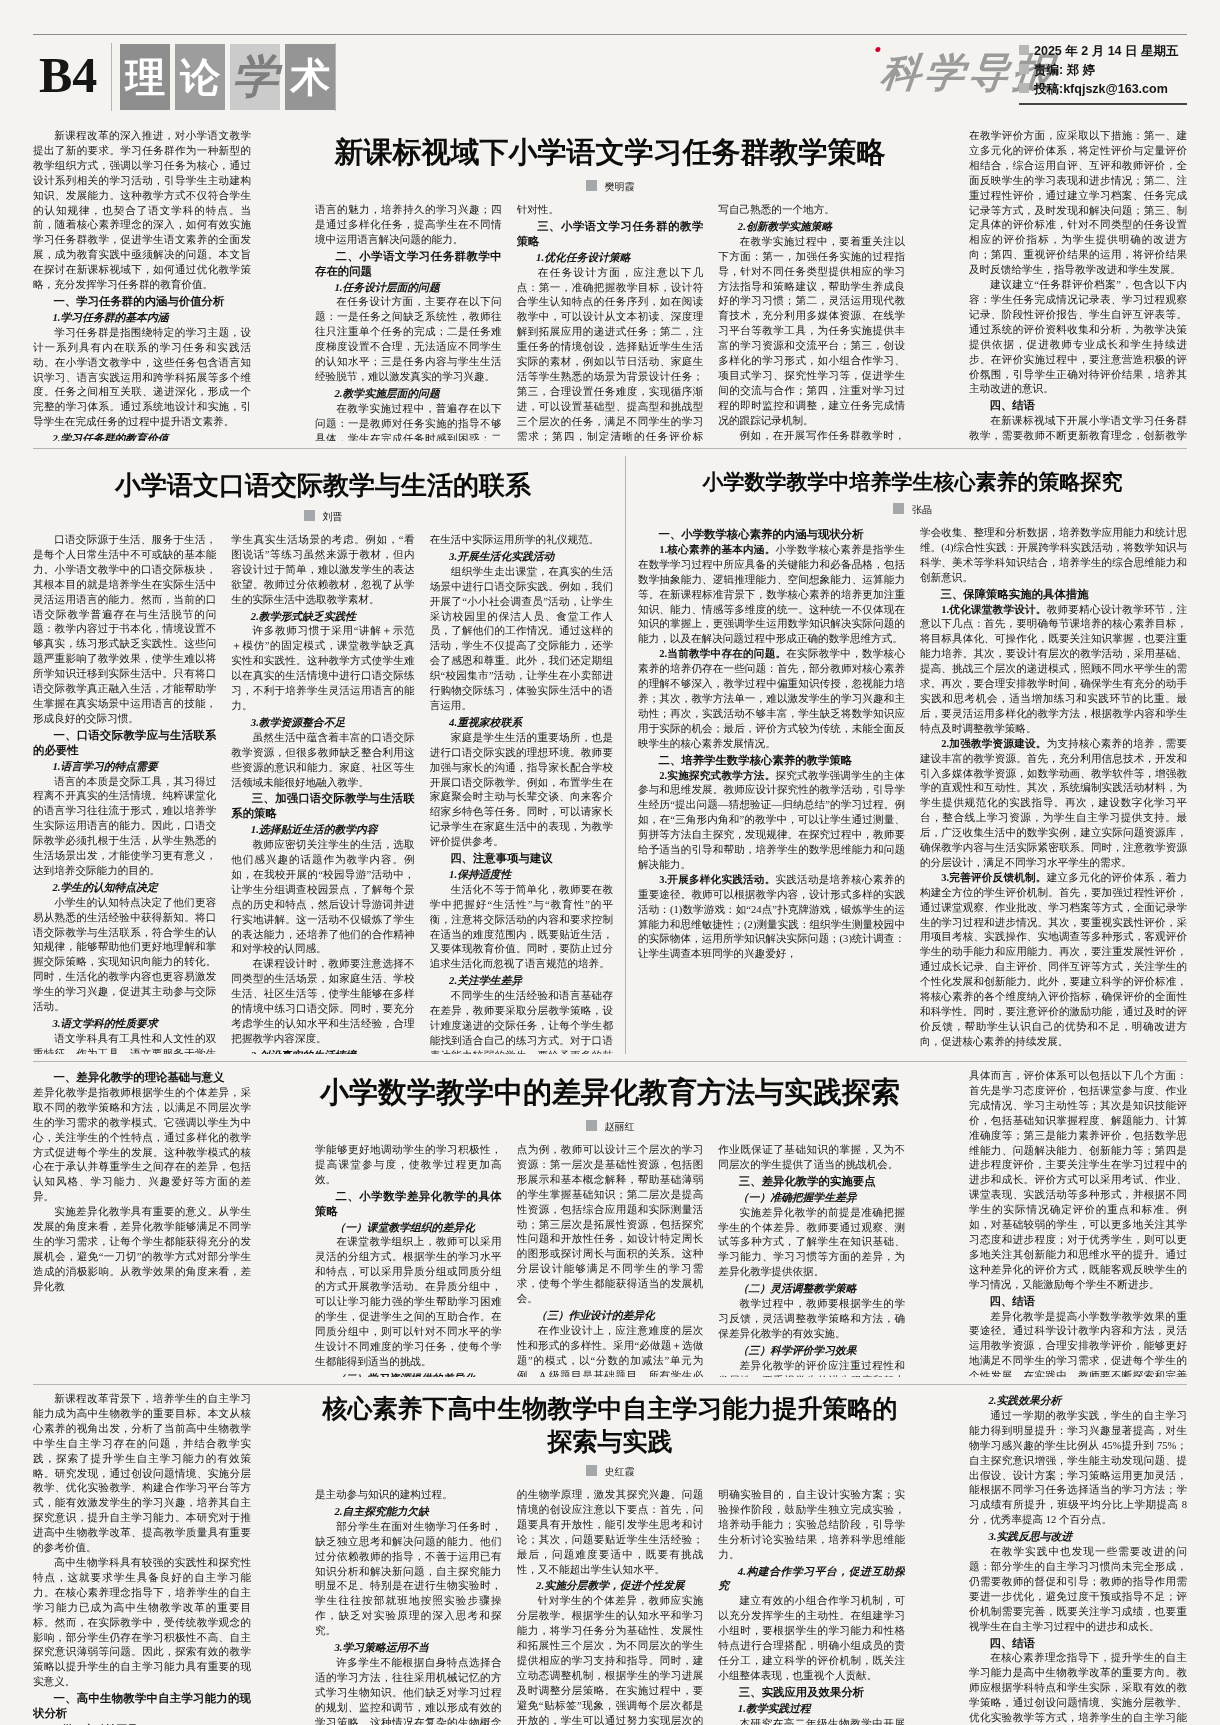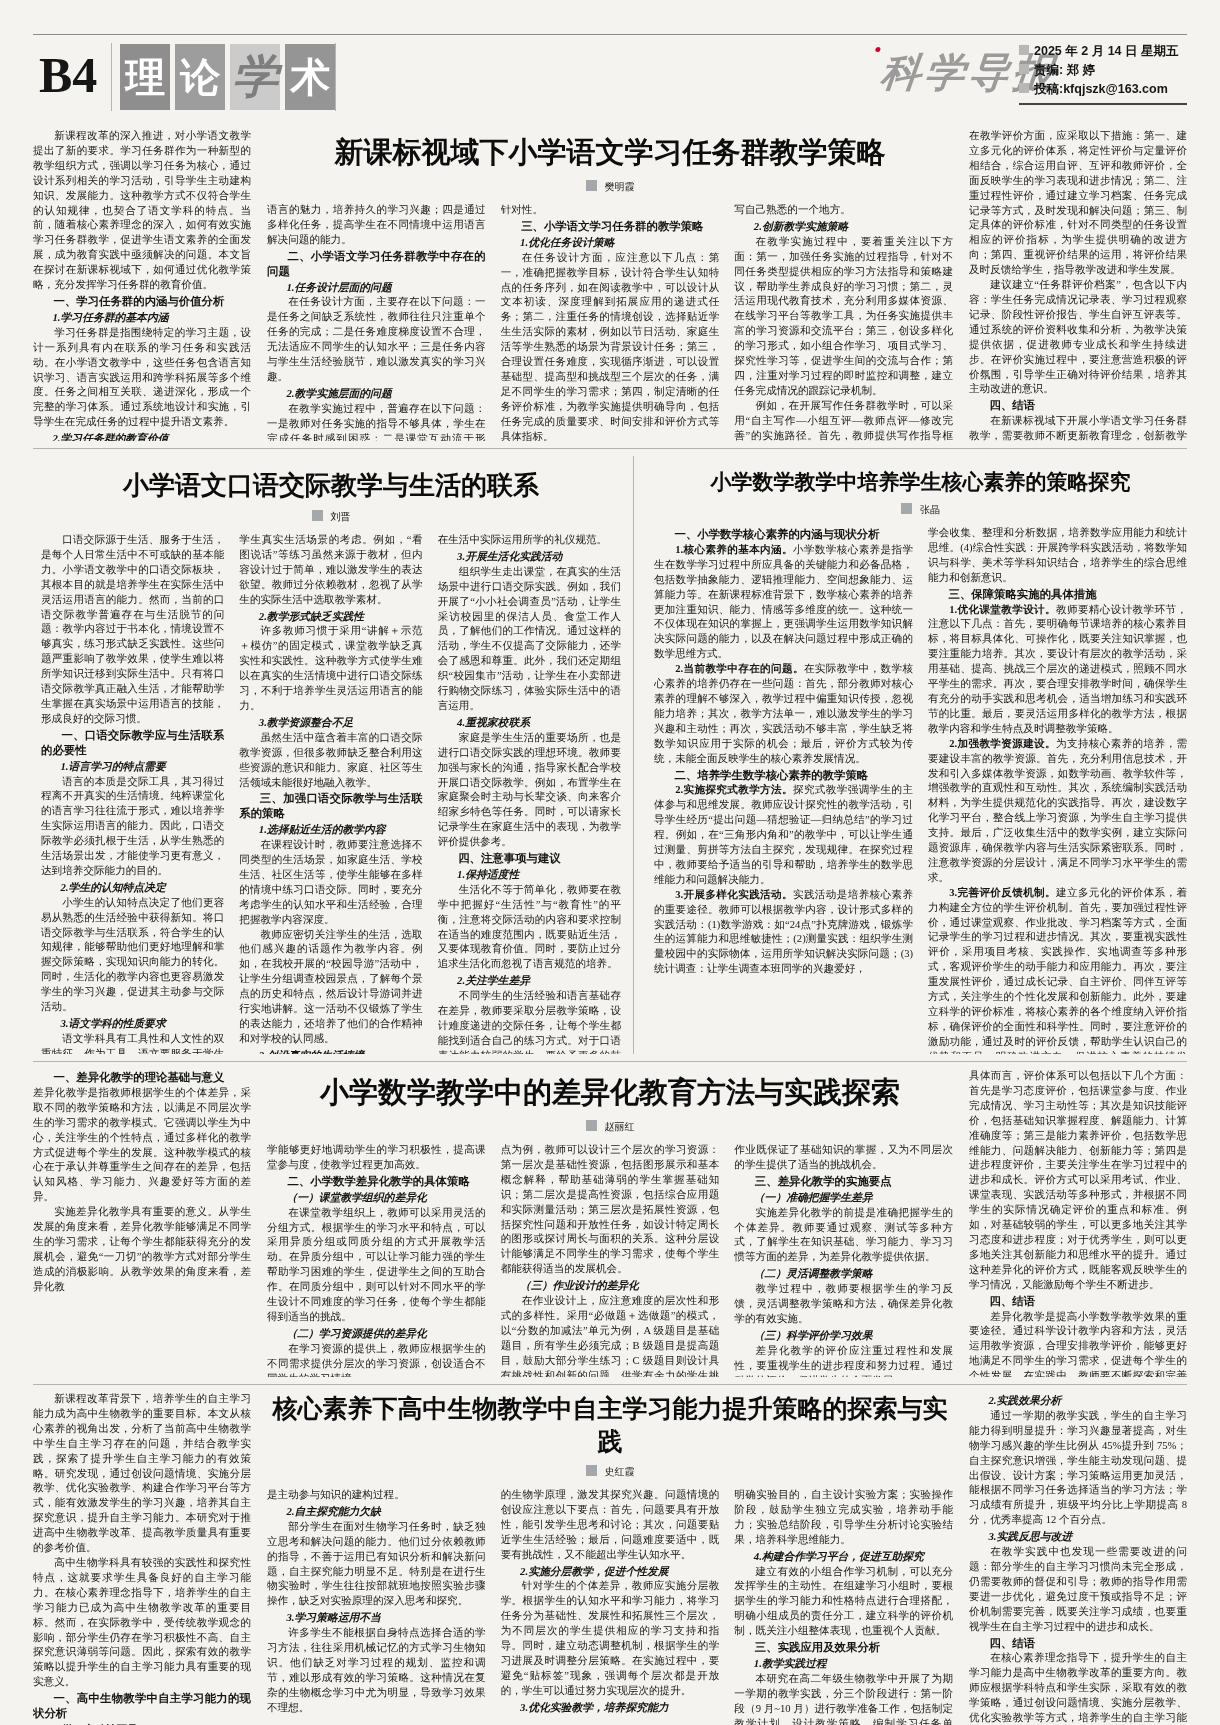--- a/index.html
+++ b/index.html
@@ -50,28 +50,28 @@
   .cols{display:flex;}
   .col{flex:1;overflow:hidden;text-align:justify;font-size:10.6px;line-height:14.9px;}
   .col + .col{margin-left:15px;}
   .blk-p{text-indent:2em;}
   .blk-pc{text-indent:0;}
   .blk-pl{text-indent:2em;}
   .blk-pl .lead{font-weight:bold;}
   .blk-h1{font-family:"Liberation Sans", sans-serif;font-weight:bold;font-size:11.4px;text-indent:1.8em;margin:1px 0;}
   .blk-h2{font-weight:bold;font-style:italic;font-size:10.8px;text-indent:1.8em;margin:1px 0;}
   
-  .art-wide{display:flex;}
+  .art-wide{display:flex;gap:48px;}
   .art-wide .side{width:218px;flex:none;overflow:hidden;text-align:justify;font-size:10.6px;line-height:14.9px;}
   .art-wide .mid{flex:1;margin:0 16px;display:flex;flex-direction:column;overflow:hidden;}
   .art-wide .mid .cols{flex:1;overflow:hidden;}
   
   .duo{display:flex;}
   .duo .vline{width:1px;background:#b3b3b3;margin:0 12px;flex:none;}
-  .art-box{display:flex;flex-direction:column;overflow:hidden;margin-left:8px;}
+  .art-box{display:flex;flex-direction:column;overflow:hidden;}
   .art-box .cols{flex:1;overflow:hidden;}
   
   #a1{height:312px;}
   #a1 .title{font-size:29px;margin-top:4px;}
   #a23{height:598px;}
   #a2{width:580px;}
   #a3{flex:1;}
   #a2 .title{font-size:26px;margin-top:12px;}
   #a3 .title{font-size:21px;margin-top:12px;}
   #a4{height:308px;}
@@ -159,22 +159,22 @@
             <div class="blk-p">语文学科具有工具性和人文性的双重特征。作为工具，语文要服务于学生的生活实践；作为人文学科，语文要促进学生对生活的认识和理解。口语交际教学与生活的紧密联系，正是体现了语文学科的这一特点。</div>
           </div>
         <div class="col">
             <div class="blk-pc">学生真实生活场景的考虑。例如，“看图说话”等练习虽然来源于教材，但内容设计过于简单，难以激发学生的表达欲望。教师过分依赖教材，忽视了从学生的实际生活中选取教学素材。</div>
             <div class="blk-h2">2.教学形式缺乏实践性</div>
             <div class="blk-p">许多教师习惯于采用“讲解＋示范＋模仿”的固定模式，课堂教学缺乏真实性和实践性。这种教学方式使学生难以在真实的生活情境中进行口语交际练习，不利于培养学生灵活运用语言的能力。</div>
             <div class="blk-h2">3.教学资源整合不足</div>
             <div class="blk-p">虽然生活中蕴含着丰富的口语交际教学资源，但很多教师缺乏整合利用这些资源的意识和能力。家庭、社区等生活领域未能很好地融入教学。</div>
             <div class="blk-h1">三、加强口语交际教学与生活联系的策略</div>
             <div class="blk-h2">1.选择贴近生活的教学内容</div>
+            <div class="blk-p">教师应密切关注学生的生活，选取他们感兴趣的话题作为教学内容。例如，在我校开展的“校园导游”活动中，让学生分组调查校园景点，了解每个景点的历史和特点，然后设计导游词并进行实地讲解。这一活动不仅锻炼了学生的表达能力，还培养了他们的合作精神和对学校的认同感。</div>
             <div class="blk-p">在课程设计时，教师要注意选择不同类型的生活场景，如家庭生活、学校生活、社区生活等，使学生能够在多样的情境中练习口语交际。同时，要充分考虑学生的认知水平和生活经验，合理把握教学内容深度。</div>
-            <div class="blk-p">教师应密切关注学生的生活，选取他们感兴趣的话题作为教学内容。例如，在我校开展的“校园导游”活动中，让学生分组调查校园景点，了解每个景点的历史和特点，然后设计导游词并进行实地讲解。这一活动不仅锻炼了学生的表达能力，还培养了他们的合作精神和对学校的认同感。</div>
             <div class="blk-h2">2.创设真实的生活情境</div>
           </div>
         <div class="col">
             <div class="blk-pc">在生活中实际运用所学的礼仪规范。</div>
             <div class="blk-h2">3.开展生活化实践活动</div>
             <div class="blk-p">组织学生走出课堂，在真实的生活场景中进行口语交际实践。例如，我们开展了“小小社会调查员”活动，让学生采访校园里的保洁人员、食堂工作人员，了解他们的工作情况。通过这样的活动，学生不仅提高了交际能力，还学会了感恩和尊重。此外，我们还定期组织“校园集市”活动，让学生在小卖部进行购物交际练习，体验实际生活中的语言运用。</div>
             <div class="blk-h2">4.重视家校联系</div>
             <div class="blk-p">家庭是学生生活的重要场所，也是进行口语交际实践的理想环境。教师要加强与家长的沟通，指导家长配合学校开展口语交际教学。例如，布置学生在家庭聚会时主动与长辈交谈、向来客介绍家乡特色等任务。同时，可以请家长记录学生在家庭生活中的表现，为教学评价提供参考。</div>
             <div class="blk-h1">四、注意事项与建议</div>
             <div class="blk-h2">1.保持适度性</div>

